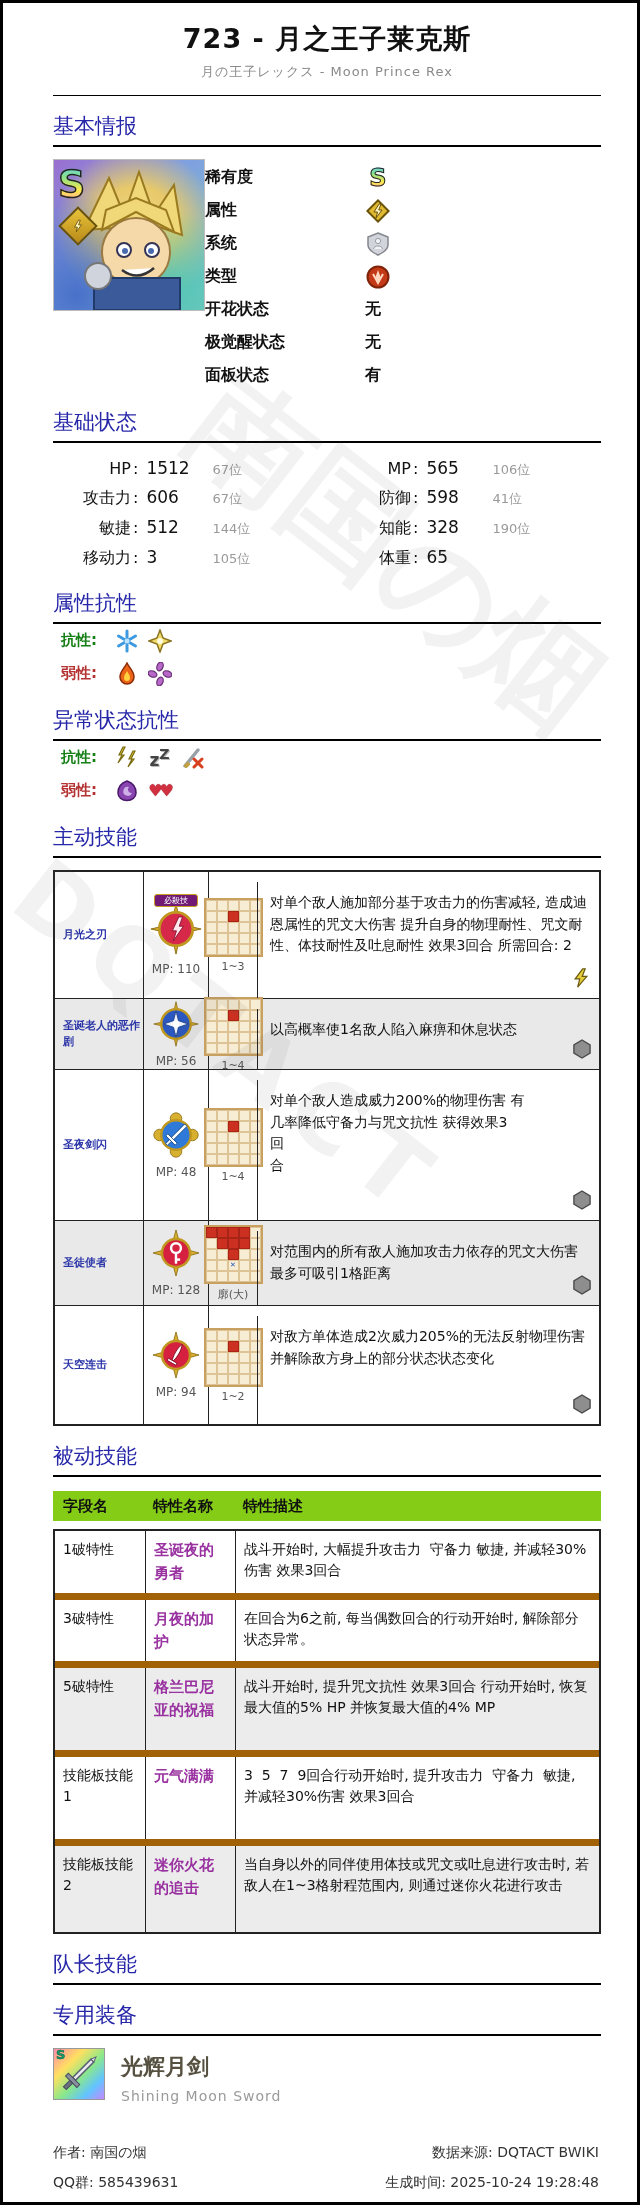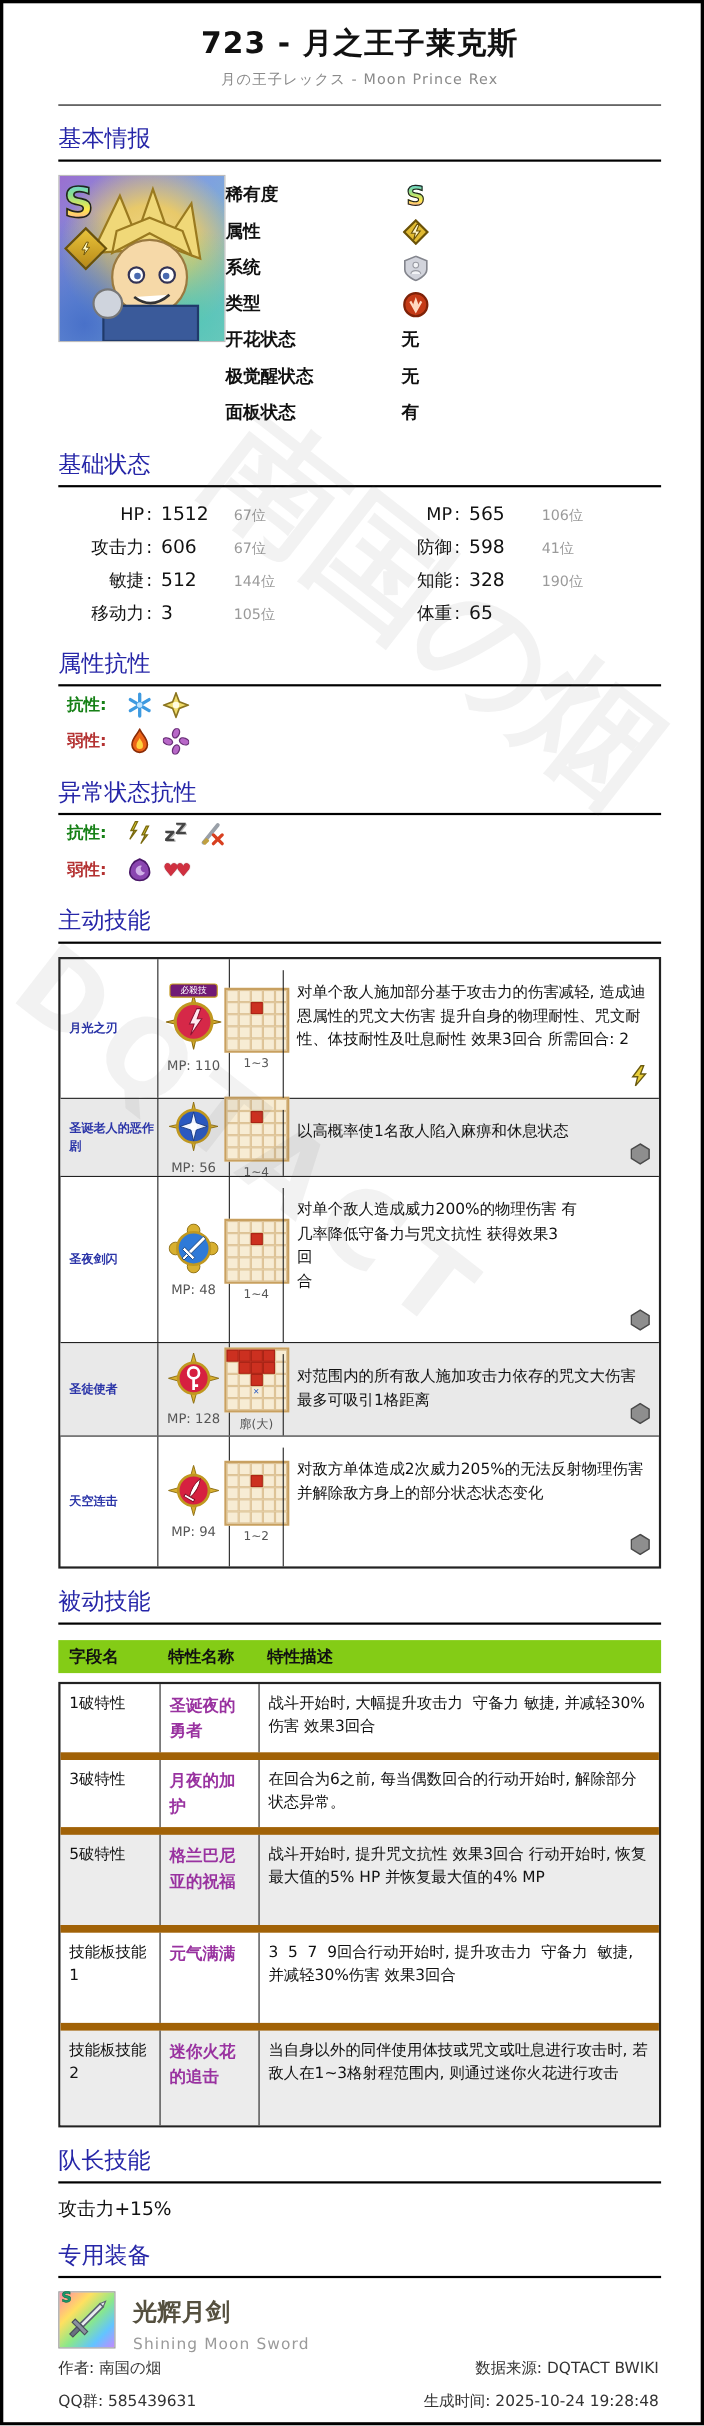--- a/index.html
+++ b/index.html
@@ -640,21 +640,20 @@
         <div class="pcell pdesc">3  5  7  9回合行动开始时, 提升攻击力  守备力  敏捷, 并减轻30%伤害 效果3回合</div>
       </div>
       <div class="prow alt" style="min-height:86px">
         <div class="pcell">技能板技能2</div>
         <div class="pcell pname">迷你火花的追击</div>
         <div class="pcell pdesc">当自身以外的同伴使用体技或咒文或吐息进行攻击时, 若敌人在1~3格射程范围内, 则通过迷你火花进行攻击</div>
       </div>
     </div>
 
     <h2 class="sec">队长技能</h2>
-    <div class="leader">攻击力+15%</div>
 
     <h2 class="sec">专用装备</h2>
     <div class="equip">
       <div class="eicon">
         <svg width="50" height="50" viewBox="0 0 50 50" style="position:absolute;left:0;top:0">
             <g transform="rotate(45 25 25)">
               <rect x="23" y="6" width="4" height="26" fill="#e8eaf0" stroke="#5a6070" stroke-width="1.5"></rect>
               <polygon points="23,6 27,6 25,1" fill="#e8eaf0" stroke="#5a6070" stroke-width="1"></polygon>
               <rect x="17" y="32" width="16" height="4" fill="#8a90a0" stroke="#474c5a" stroke-width="1"></rect>
               <rect x="23" y="36" width="4" height="9" fill="#6a7080" stroke="#474c5a" stroke-width="1"></rect>

